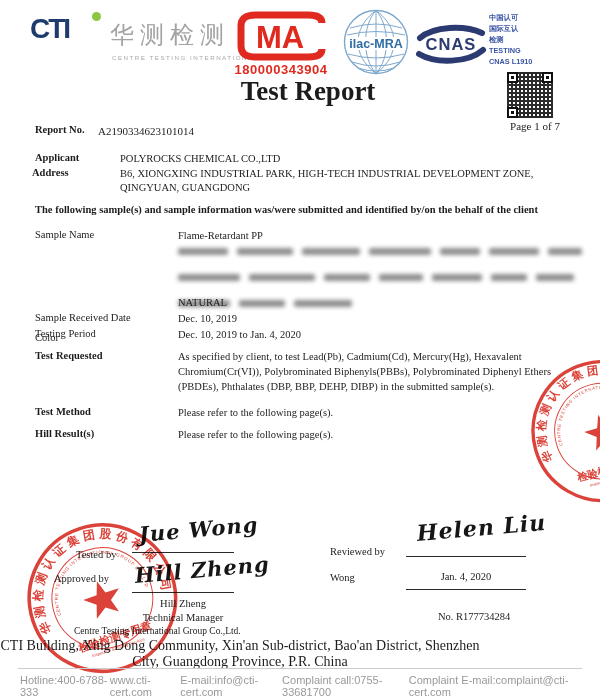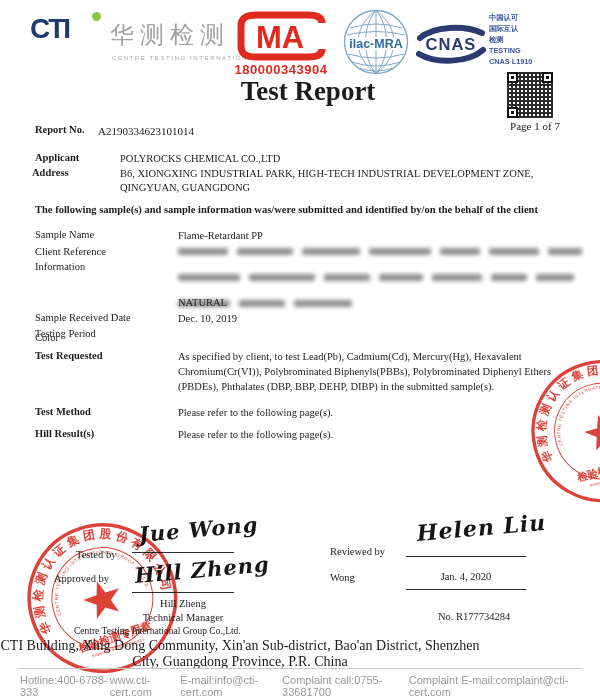--- a/index.html
+++ b/index.html
@@ -114,34 +114,34 @@
   <div class="val" style="left:120px;top:152px;">POLYROCKS CHEMICAL CO.,LTD</div>
 
   <div class="lbl" style="left:32px;top:167px;">Address</div>
   <div class="val" style="left:120px;top:167px;width:445px;">B6, XIONGXING INDUSTRIAL PARK, HIGH-TECH INDUSTRIAL DEVELOPMENT ZONE, QINGYUAN, GUANGDONG</div>
 
   <div class="val" style="left:35px;top:203px;width:550px;font-weight:bold;line-height:1.4;">The following sample(s) and sample information was/were submitted and identified by/on the behalf of the client</div>
 
   <div class="slbl" style="left:35px;top:229px;">Sample Name</div>
   <div class="val" style="left:178px;top:229px;">Flame-Retardant PP</div>
 
-  <div class="slbl" style="left:35px;top:245px;width:110px;line-height:1.4;">Client Reference Information</div>
   <div class="abs" style="left:178px;top:248px;width:395px;">
     <div class="blur-line"><span class="bl" style="width:50px"></span><span class="bl" style="width:56px"></span><span class="bl" style="width:58px"></span><span class="bl" style="width:62px"></span><span class="bl" style="width:40px"></span><span class="bl" style="width:50px"></span><span class="bl" style="width:34px"></span></div>
     <div class="blur-line"><span class="bl" style="width:62px"></span><span class="bl" style="width:66px"></span><span class="bl" style="width:46px"></span><span class="bl" style="width:44px"></span><span class="bl" style="width:50px"></span><span class="bl" style="width:36px"></span><span class="bl" style="width:38px"></span></div>
     <div class="blur-line"><span class="bl" style="width:52px"></span><span class="bl" style="width:46px"></span><span class="bl" style="width:58px"></span></div>
   </div>
 
   <div class="slbl" style="left:35px;top:296px;margin-top:36px;">Color</div>
   <div class="val" style="left:178px;top:296px;">NATURAL</div>
 
   <div class="slbl" style="left:35px;top:312px;">Sample Received Date</div>
   <div class="val" style="left:178px;top:312px;">Dec. 10, 2019</div>
 
   <div class="slbl" style="left:35px;top:328px;">Testing Period</div>
+  <div class="val" style="left:178px;top:328px;">Dec. 10, 2019 to Jan. 4, 2020</div>
 
   <div class="lbl" style="left:35px;top:350px;">Test Requested</div>
   <div class="val" style="left:178px;top:350px;width:395px;line-height:1.42;">As specified by client, to test Lead(Pb), Cadmium(Cd), Mercury(Hg), Hexavalent Chromium(Cr(VI)), Polybrominated Biphenyls(PBBs), Polybrominated Diphenyl Ethers (PBDEs), Phthalates (DBP, BBP, DEHP, DIBP) in the submitted sample(s).</div>
 
   <div class="lbl" style="left:35px;top:406px;">Test Method</div>
   <div class="val" style="left:178px;top:406px;">Please refer to the following page(s).</div>
 
   <div class="lbl" style="left:35px;top:428px;">Hill Result(s)</div>
   <div class="val" style="left:178px;top:428px;">Please refer to the following page(s).</div>
 

